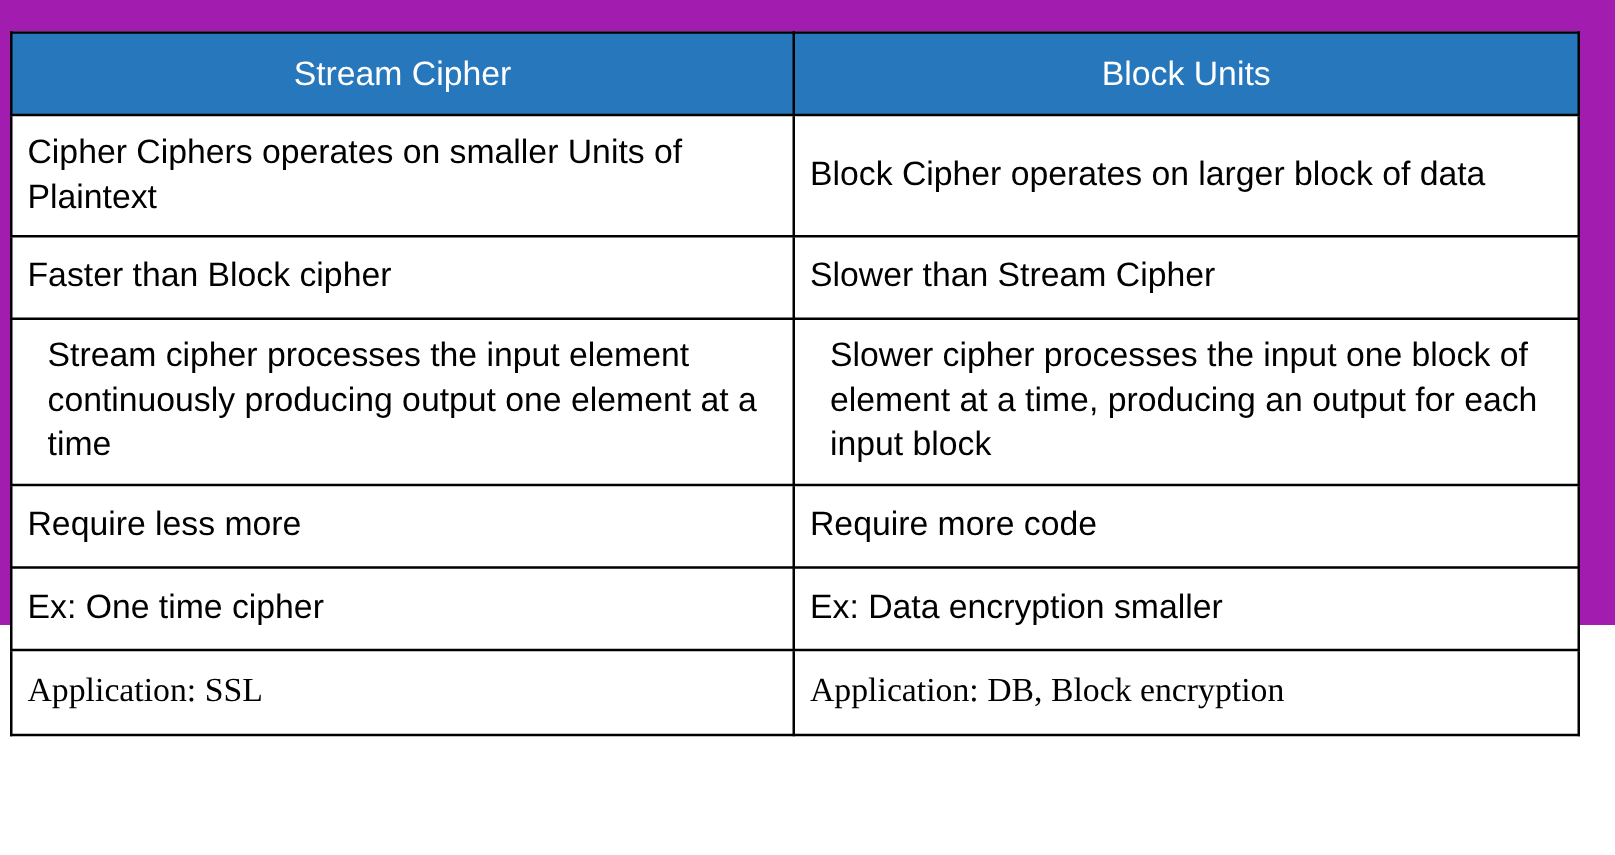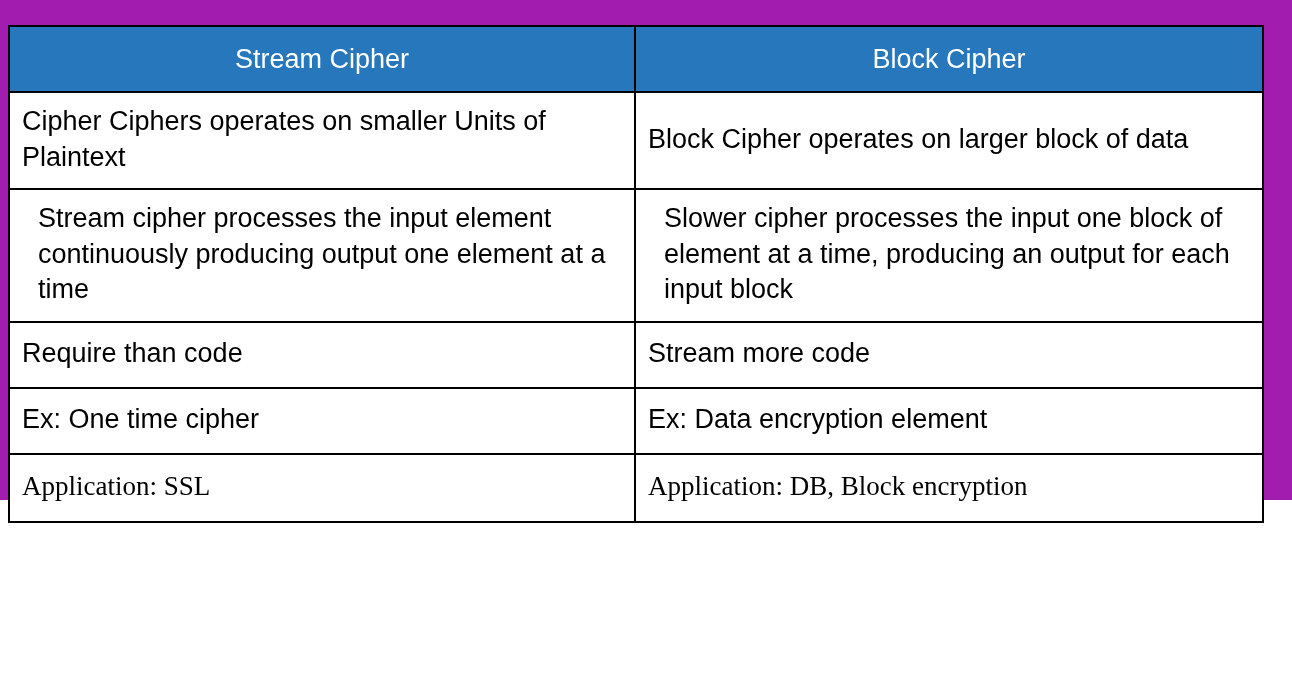--- a/index.html
+++ b/index.html
@@ -75,61 +75,69 @@
 
   <table class="comparison-table">
     <colgroup>
       <col class="col-left">
       <col class="col-right">
     </colgroup>
 
     <thead>
       <tr>
         <th>Stream Cipher</th>
-        <th>Block Cipher</th>
+        <th>Block Units</th>
       </tr>
     </thead>
 
     <tbody>
 
       <tr class="r-tall">
         <td>
           <span class="cell-text">Cipher Ciphers operates on smaller Units of Plaintext</span>
         </td>
         <td>
           <span class="cell-text">Block Cipher operates on larger block of data</span>
         </td>
       </tr>
 
+      <tr class="r-short">
+        <td>
+          <span class="cell-text">Faster than Block cipher</span>
+        </td>
+        <td>
+          <span class="cell-text">Slower than Stream Cipher</span>
+        </td>
+      </tr>
 
       <tr class="r-xtall">
         <td>
           <span class="cell-text">Stream cipher processes the input element continuously producing output one element at a time</span>
         </td>
         <td>
           <span class="cell-text">Slower cipher processes the input one block of element at a time, producing an output for each input block</span>
         </td>
       </tr>
 
       <tr class="r-short">
         <td>
-          <span class="cell-text">Require than code</span>
+          <span class="cell-text">Require less more</span>
         </td>
         <td>
-          <span class="cell-text">Stream more code</span>
+          <span class="cell-text">Require more code</span>
         </td>
       </tr>
 
 
       <tr class="r-short">
         <td>
           <span class="cell-text">Ex: One time cipher</span>
         </td>
         <td>
-          <span class="cell-text">Ex: Data encryption element</span>
+          <span class="cell-text">Ex: Data encryption smaller</span>
         </td>
       </tr>
 
       <tr class="r-last">
         <td>
           <span class="cell-text">Application: SSL</span>
         </td>
         <td>
           <span class="cell-text">Application: DB, Block encryption</span>
         </td>

